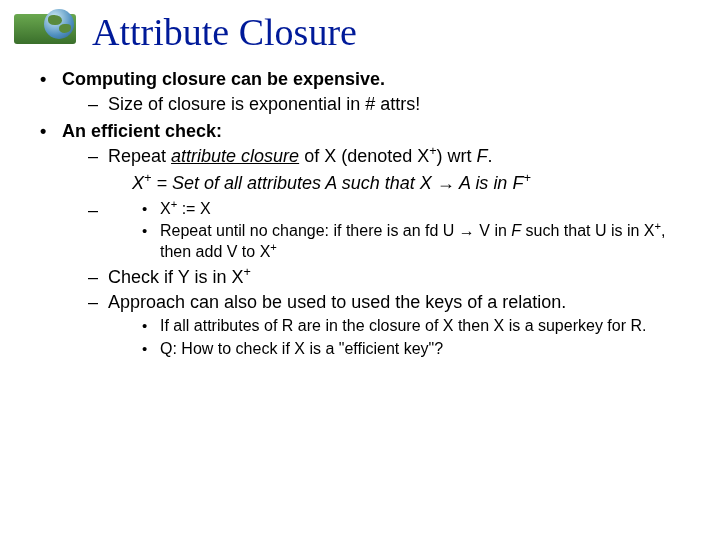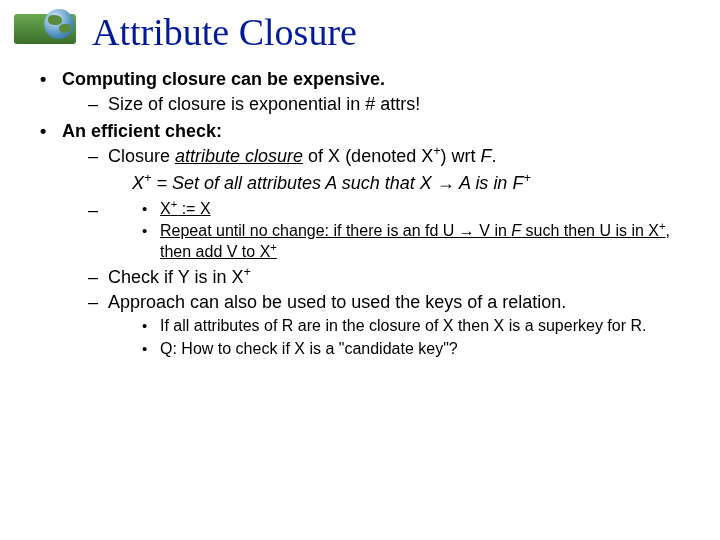--- a/index.html
+++ b/index.html
@@ -113,50 +113,50 @@
         <li>Size of closure is exponential in # attrs!</li>
       </ul>
     </li>
 
 
     <li class="b">
       <span>An efficient check:</span>
 
       <ul class="sub1">
         <li>
-          <span>Closure </span><span class="i u">attribute closure</span><span> of X (denoted X</span><span class="sup">+</span><span>) wrt </span><span class="i">F</span><span>.</span>
+          <span>Repeat </span><span class="i u">attribute closure</span><span> of X (denoted X</span><span class="sup">+</span><span>) wrt </span><span class="i">F</span><span>.</span>
         </li>
       </ul>
 
       <div class="indent-line">
         <span>X</span><span class="sup">+</span><span> =  Set of all attributes A such that X </span><span class="arrow">→</span><span> A is in F</span><span class="sup">+</span>
       </div>
 
       <ul class="sub1" style="padding-left:26px;">
-        <li style="list-style:none; padding-left:20px;text-decoration:underline;">
+        <li style="list-style:none; padding-left:20px;">
           <ul class="sub2">
             <li>
               <span>X</span><span class="sup">+</span><span> := X</span>
             </li>
             <li>
-              <span>Repeat until no change: if there is an fd U </span><span class="arrow">→</span><span> V in </span><span class="i">F</span><span>  such then U is in X</span><span class="sup">+</span><span>, then add V to X</span><span class="sup">+</span>
+              <span>Repeat until no change: if there is an fd U </span><span class="arrow">→</span><span> V in </span><span class="i">F</span><span>  such that U is in X</span><span class="sup">+</span><span>, then add V to X</span><span class="sup">+</span>
             </li>
           </ul>
         </li>
       </ul>
 
       <ul class="sub1">
         <li>
           <span>Check if Y is in X</span><span class="sup">+</span>
         </li>
         <li>
           <span>Approach can also be used to used the keys of a relation.</span>
           <ul class="sub2">
             <li>If all attributes of R are in the closure of X then X is a superkey for R.</li>
-            <li>Q: How to check if X is a "candidate key"?</li>
+            <li>Q: How to check if X is a "efficient key"?</li>
           </ul>
         </li>
       </ul>
 
     </li>
 
   </ul>
 
 </div>
 

